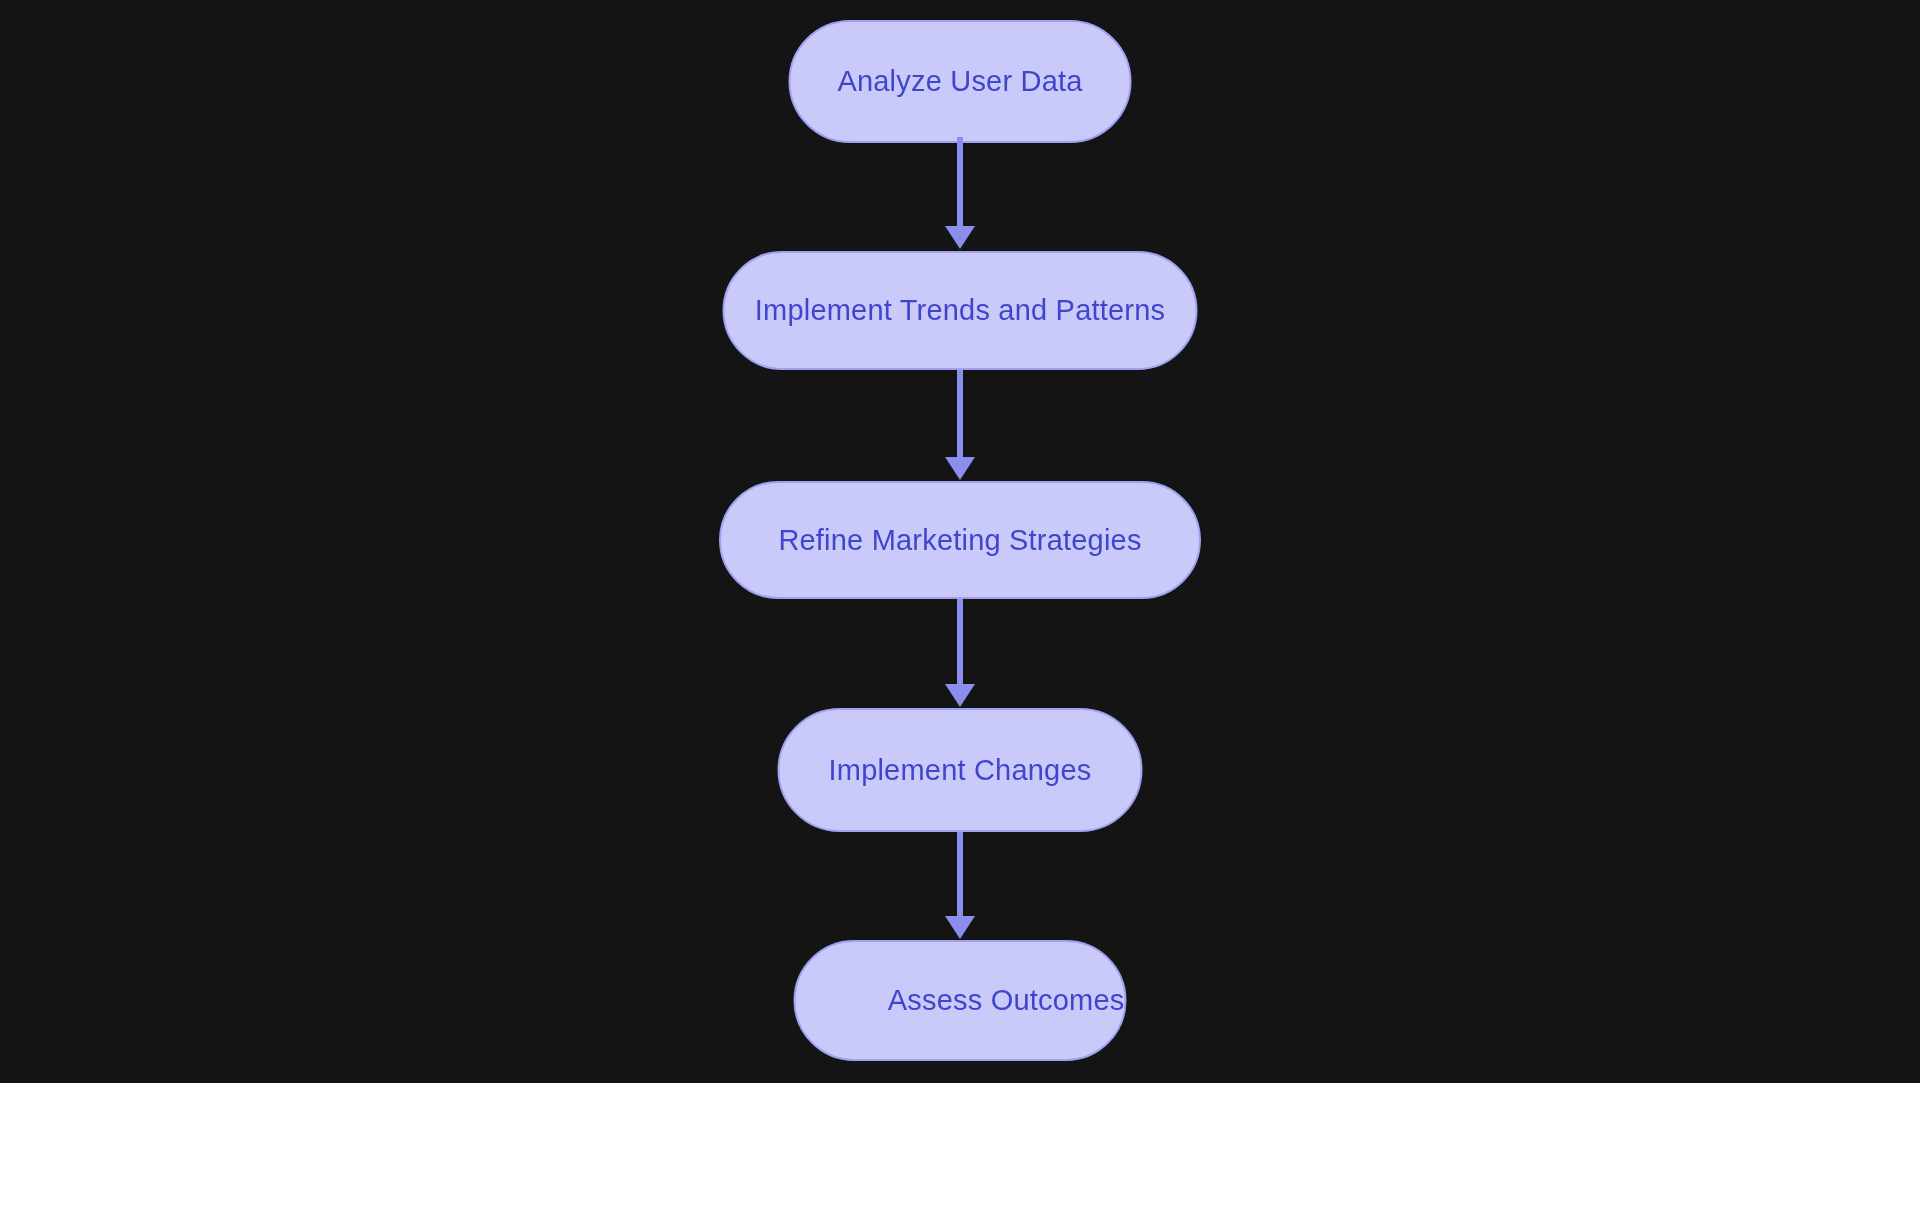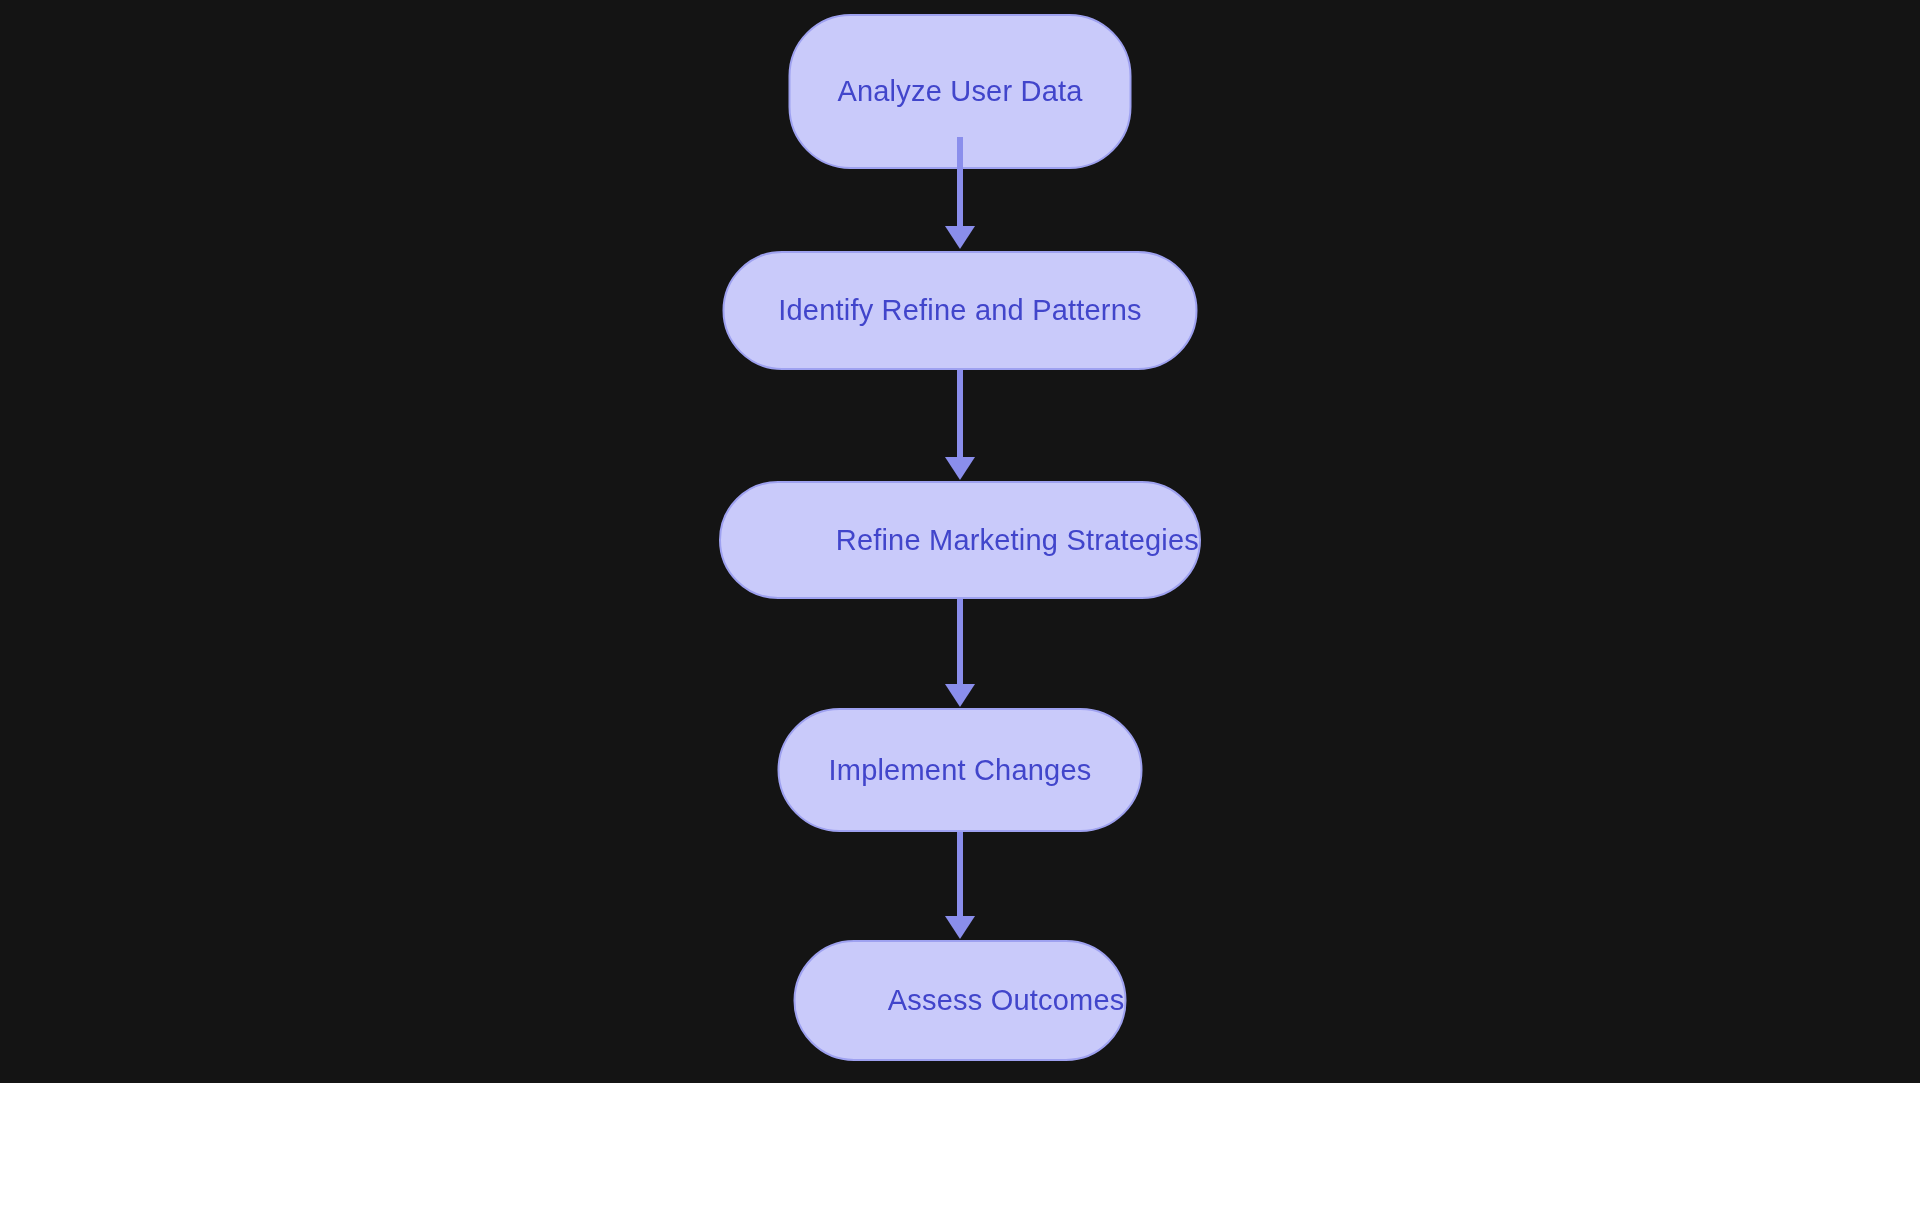--- a/index.html
+++ b/index.html
@@ -30,23 +30,23 @@
     border-radius: 62px;
     display: flex;
     align-items: center;
     justify-content: center;
     color: #4145cb;
     font-size: 29px;
     font-weight: 500;
     letter-spacing: 0.2px;
     white-space: nowrap;
   }
-  .node-1 { top: 14px;  width: 343px; height: 155px; }
+  .node-1 { top: 20px;  width: 343px; height: 123px; }
   .node-2 { top: 251px; width: 475px; height: 119px; }
-  .node-3 { top: 481px; width: 482px; height: 118px; justify-content: flex-end; }
+  .node-3 { top: 481px; width: 482px; height: 118px; }
   .node-4 { top: 708px; width: 365px; height: 124px; }
   .node-5 { top: 940px; width: 121px; height: 121px; width: 333px; justify-content: flex-end; }
 
   .arrow {
     position: absolute;
     left: 50%;
     transform: translateX(-50%);
     display: flex;
     flex-direction: column;
     align-items: center;
@@ -86,21 +86,21 @@
     <div class="node node-1">
       <span>Analyze User Data</span>
     </div>
 
     <div class="arrow arrow-1">
       <div class="stem"></div>
       <div class="head"></div>
     </div>
 
     <div class="node node-2">
-      <span>Identify Refine and Patterns</span>
+      <span>Implement Trends and Patterns</span>
     </div>
 
     <div class="arrow arrow-2">
       <div class="stem"></div>
       <div class="head"></div>
     </div>
 
     <div class="node node-3">
       <span>Refine Marketing Strategies</span>
     </div>

